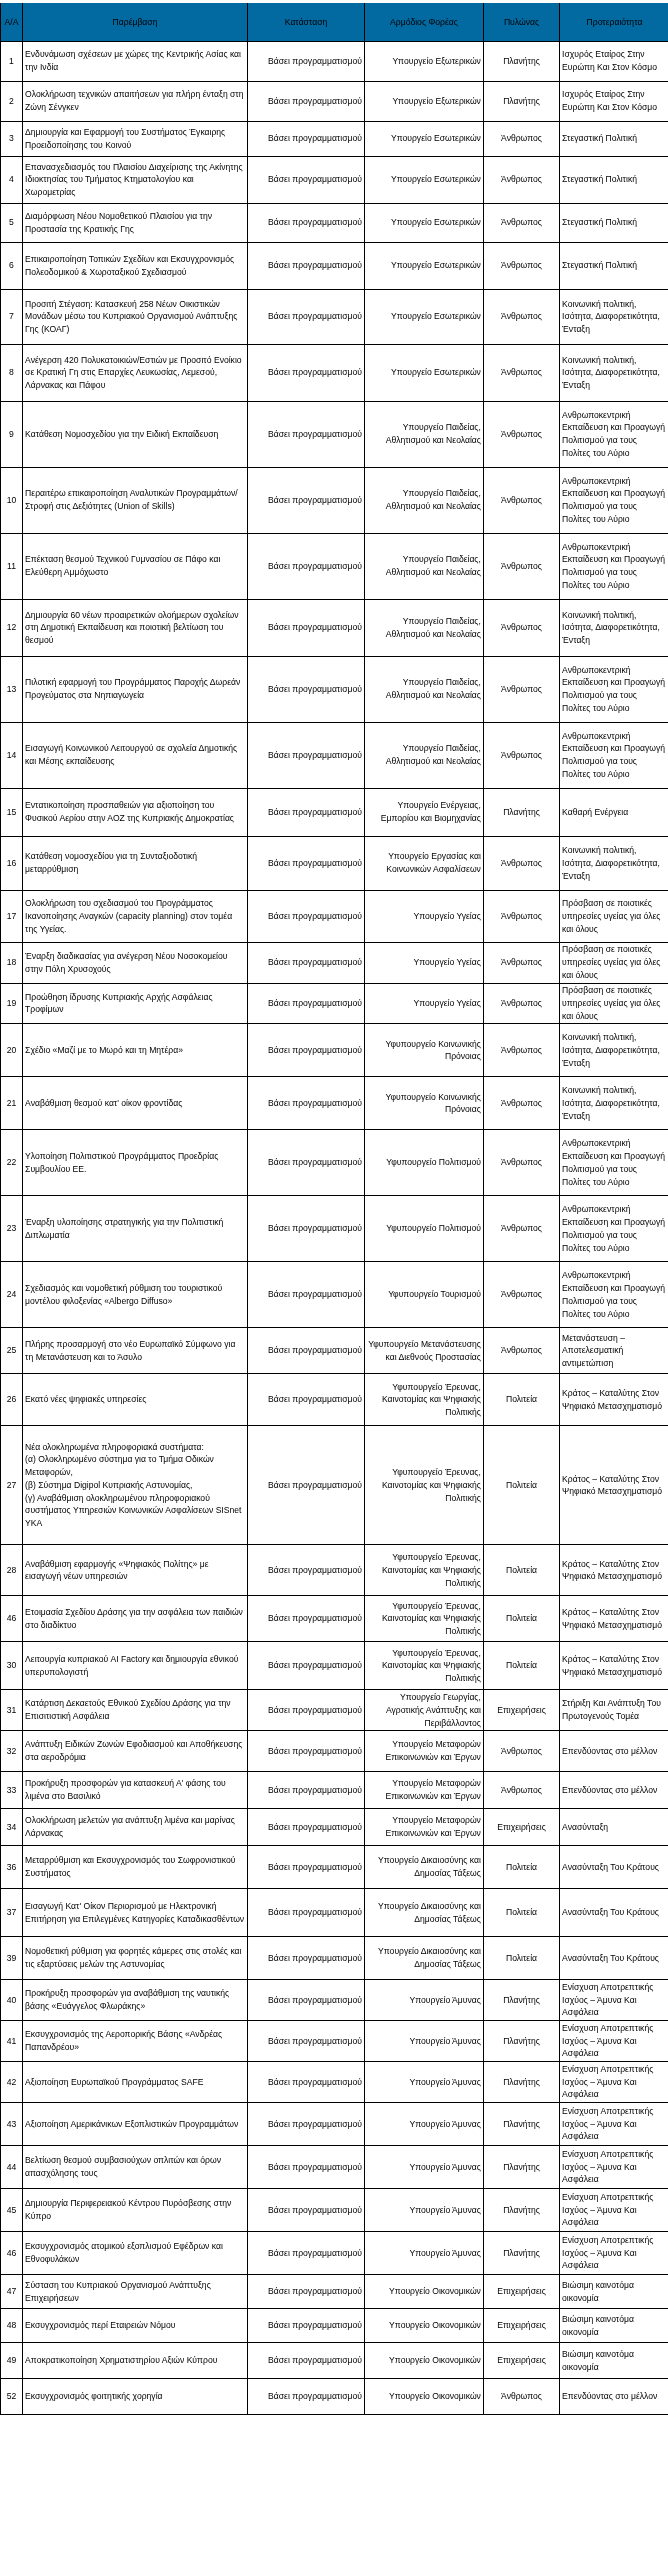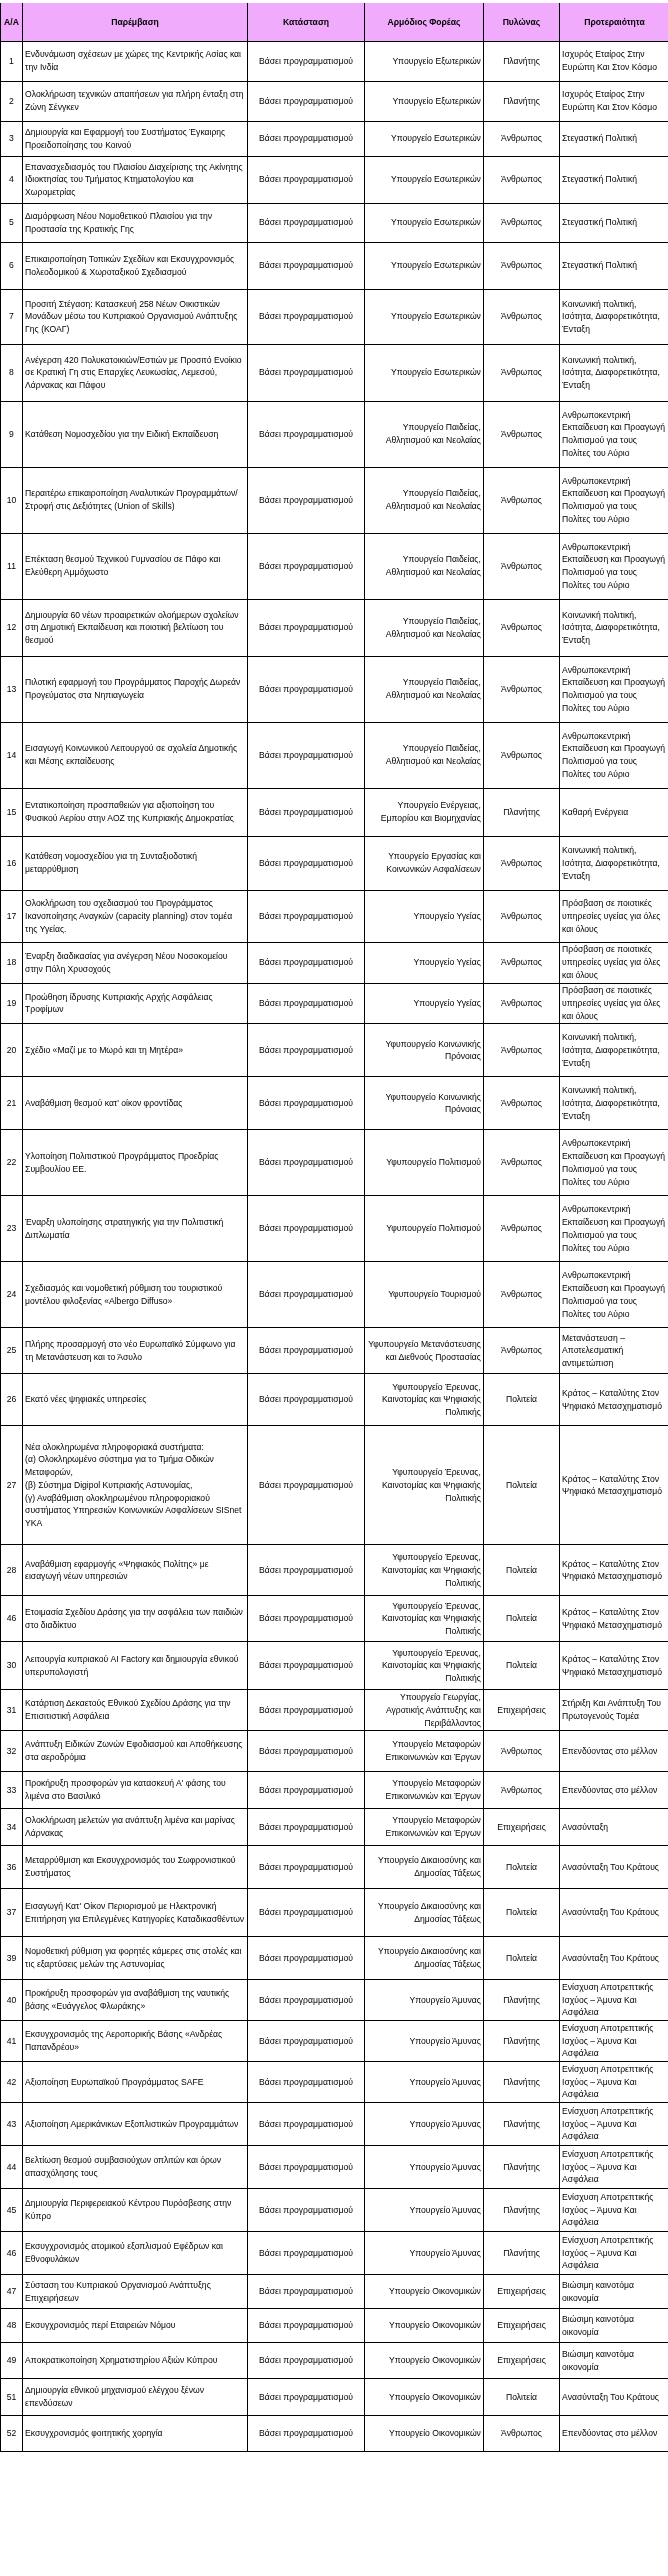--- a/index.html
+++ b/index.html
@@ -12,30 +12,30 @@
     font-size: 8.6px;
     line-height: 12.8px;
   }
   table.grid th, table.grid td {
     border: 0.7px solid #000;
     padding: 0.7px 2.1px 0.7px 2.1px;
     vertical-align: middle;
     word-wrap: break-word;
   }
   table.grid th {
-    background: #f0abfc;
-    font-weight: bold;
+    background: #0369a1;
+    font-weight: normal;
     text-align: center;
     font-size: 8.6px;
     height: 36px;
     border-top: none;
   }
   td.c-num { text-align: center; padding-left: 0.7px; padding-right: 0.7px; }
   td.c-int { text-align: left; }
-  td.c-status { text-align: center; white-space: nowrap; }
+  td.c-status { text-align: right; white-space: nowrap; }
   td.c-agency { text-align: right; }
   td.c-pillar { text-align: center; }
   td.c-priority { text-align: left; }
 </style>
 </head>
 <body>
 
 <div class="wrap">
   <table class="grid">
     <colgroup>
@@ -426,28 +426,20 @@
     <td class="c-priority">Βιώσιμη καινοτόμα οικονομία</td>
   </tr>
         <tr style="height: 36px;">
     <td class="c-num">49</td>
     <td class="c-int">Αποκρατικοποίηση Χρηματιστηρίου Αξιών Κύπρου</td>
     <td class="c-status">Βάσει προγραμματισμού</td>
     <td class="c-agency">Υπουργείο Οικονομικών</td>
     <td class="c-pillar">Επιχειρήσεις</td>
     <td class="c-priority">Βιώσιμη καινοτόμα οικονομία</td>
   </tr>
-        <tr style="height: 37px;">
-    <td class="c-num">51</td>
-    <td class="c-int">Δημιουργία εθνικού μηχανισμού ελέγχου ξένων επενδύσεων</td>
-    <td class="c-status">Βάσει προγραμματισμού</td>
-    <td class="c-agency">Υπουργείο Οικονομικών</td>
-    <td class="c-pillar">Πολιτεία</td>
-    <td class="c-priority">Ανασύνταξη Του Κράτους</td>
-  </tr>
         <tr style="height: 36px;">
     <td class="c-num">52</td>
     <td class="c-int">Εκσυγχρονισμός φοιτητικής χορηγία</td>
     <td class="c-status">Βάσει προγραμματισμού</td>
     <td class="c-agency">Υπουργείο Οικονομικών</td>
     <td class="c-pillar">Άνθρωπος</td>
     <td class="c-priority">Επενδύοντας στο μέλλον</td>
   </tr>
       </tbody>
   </table>

